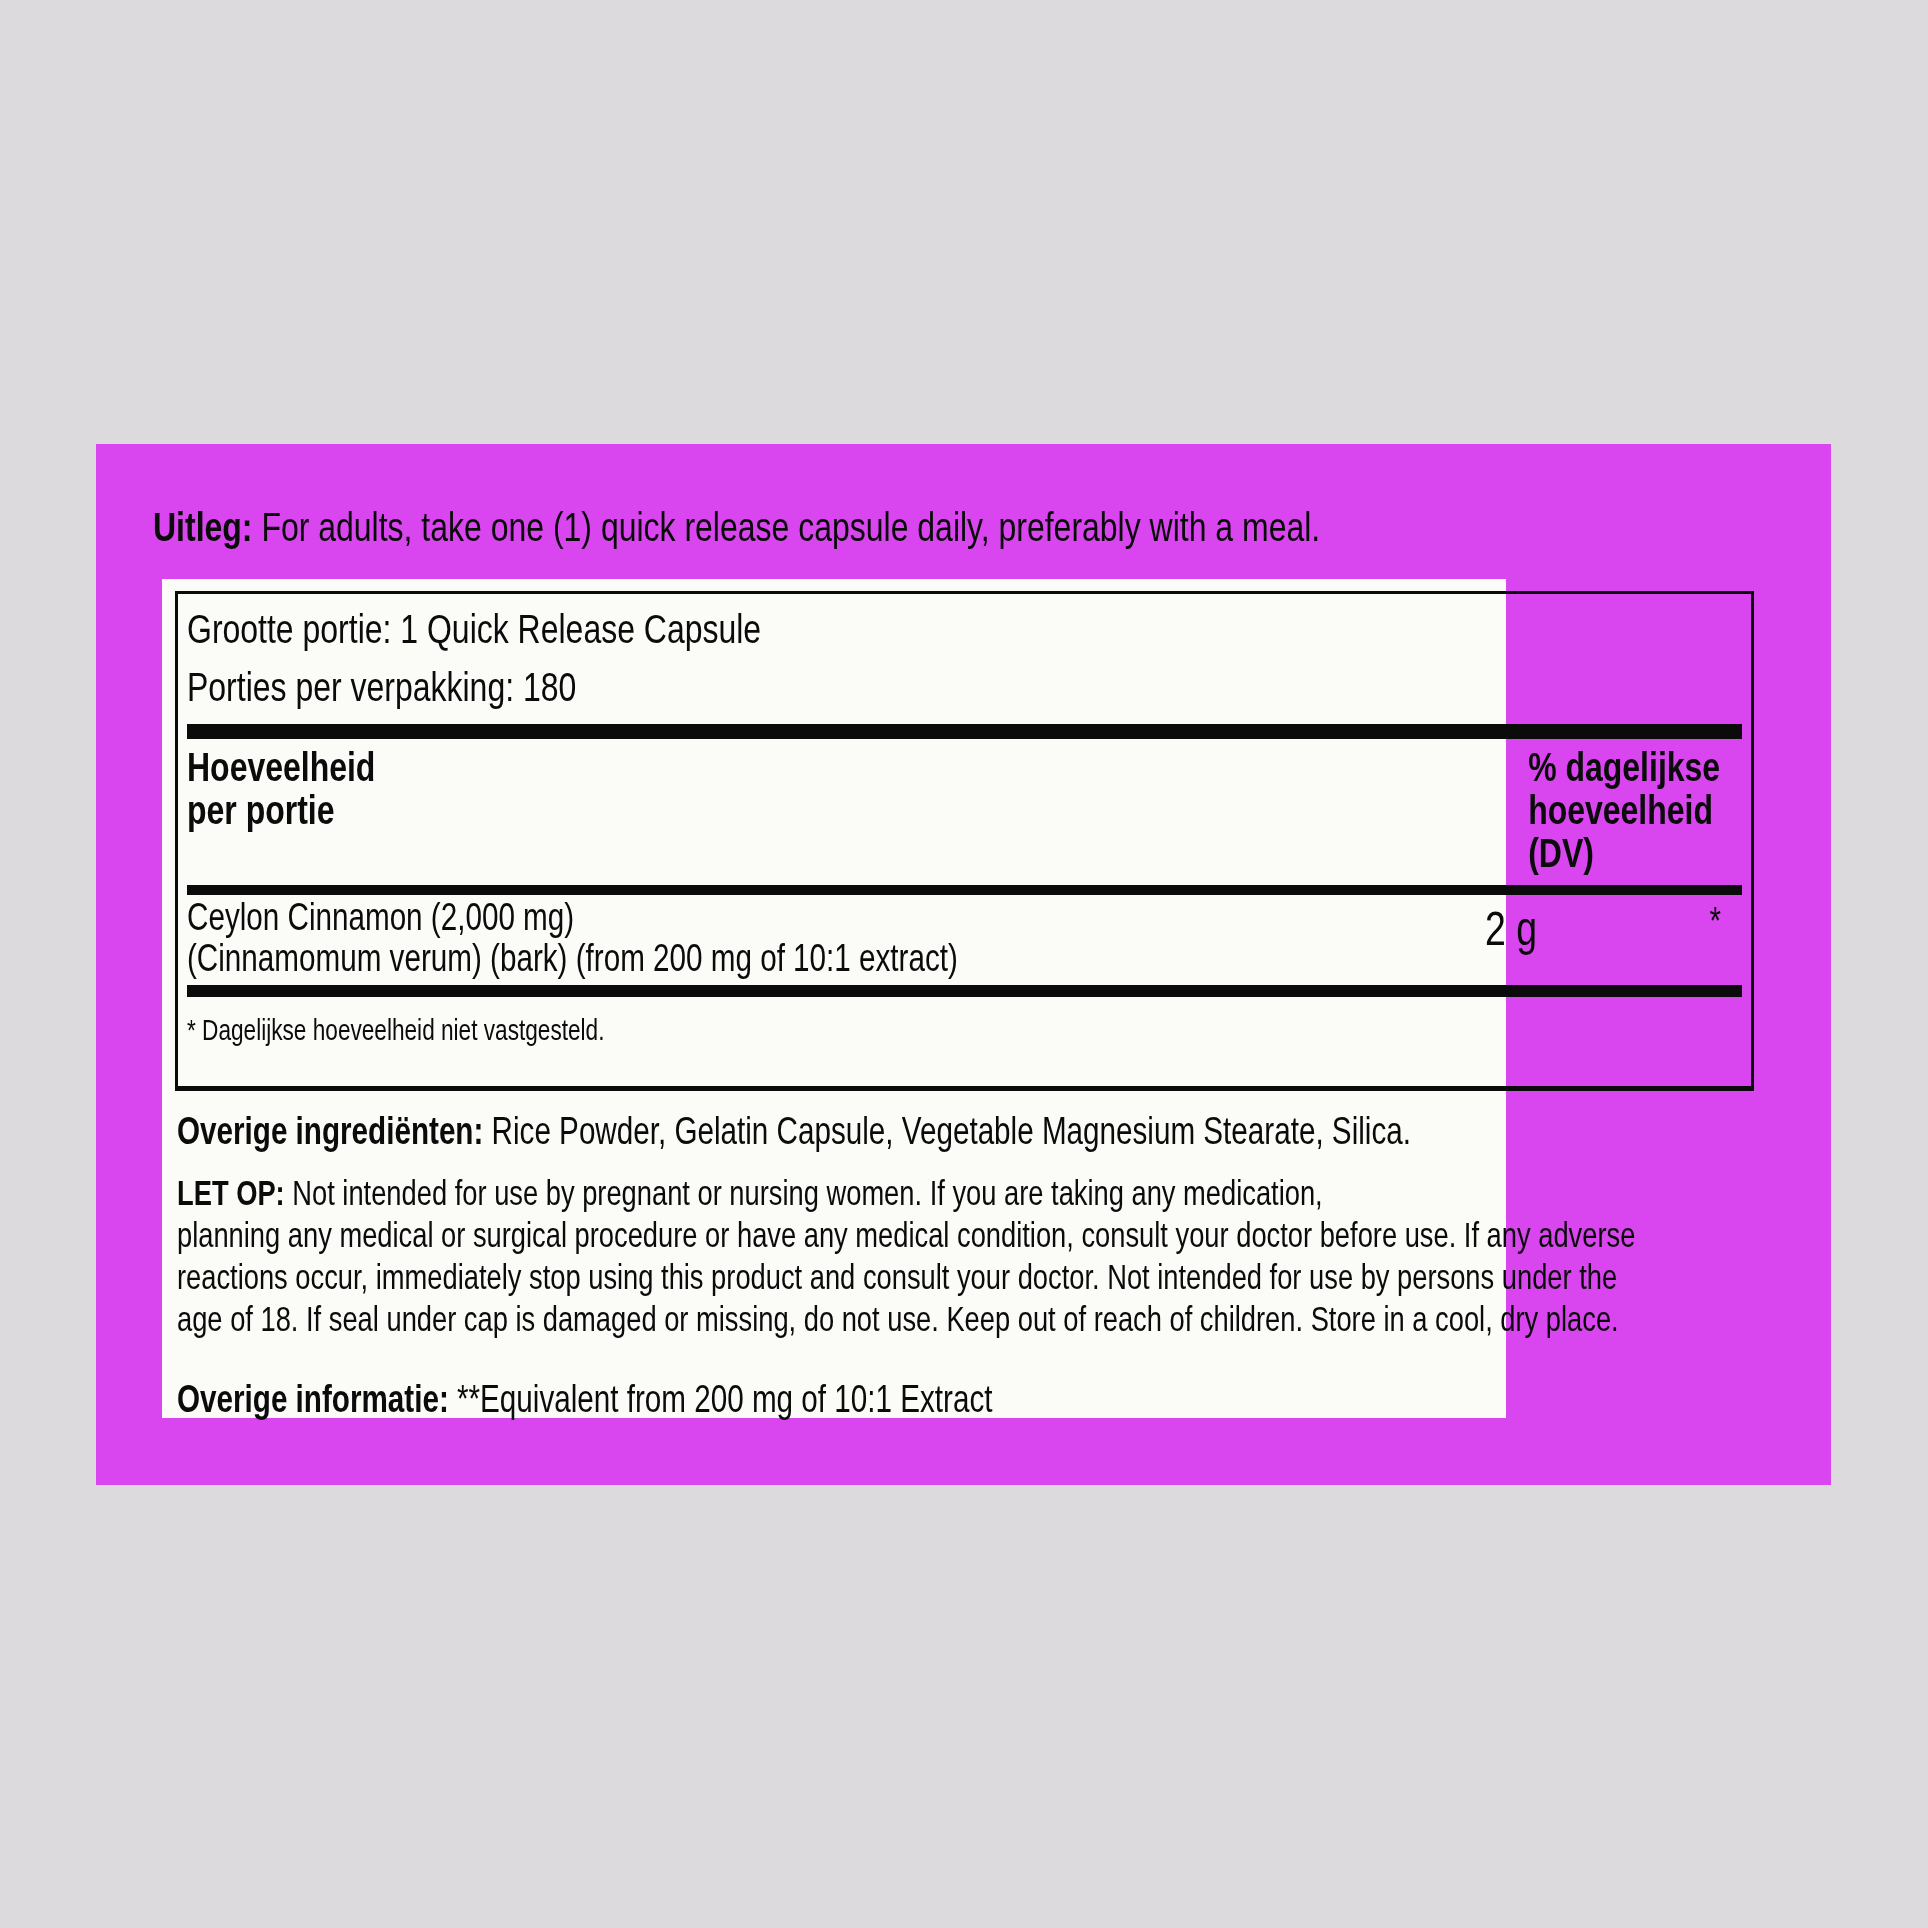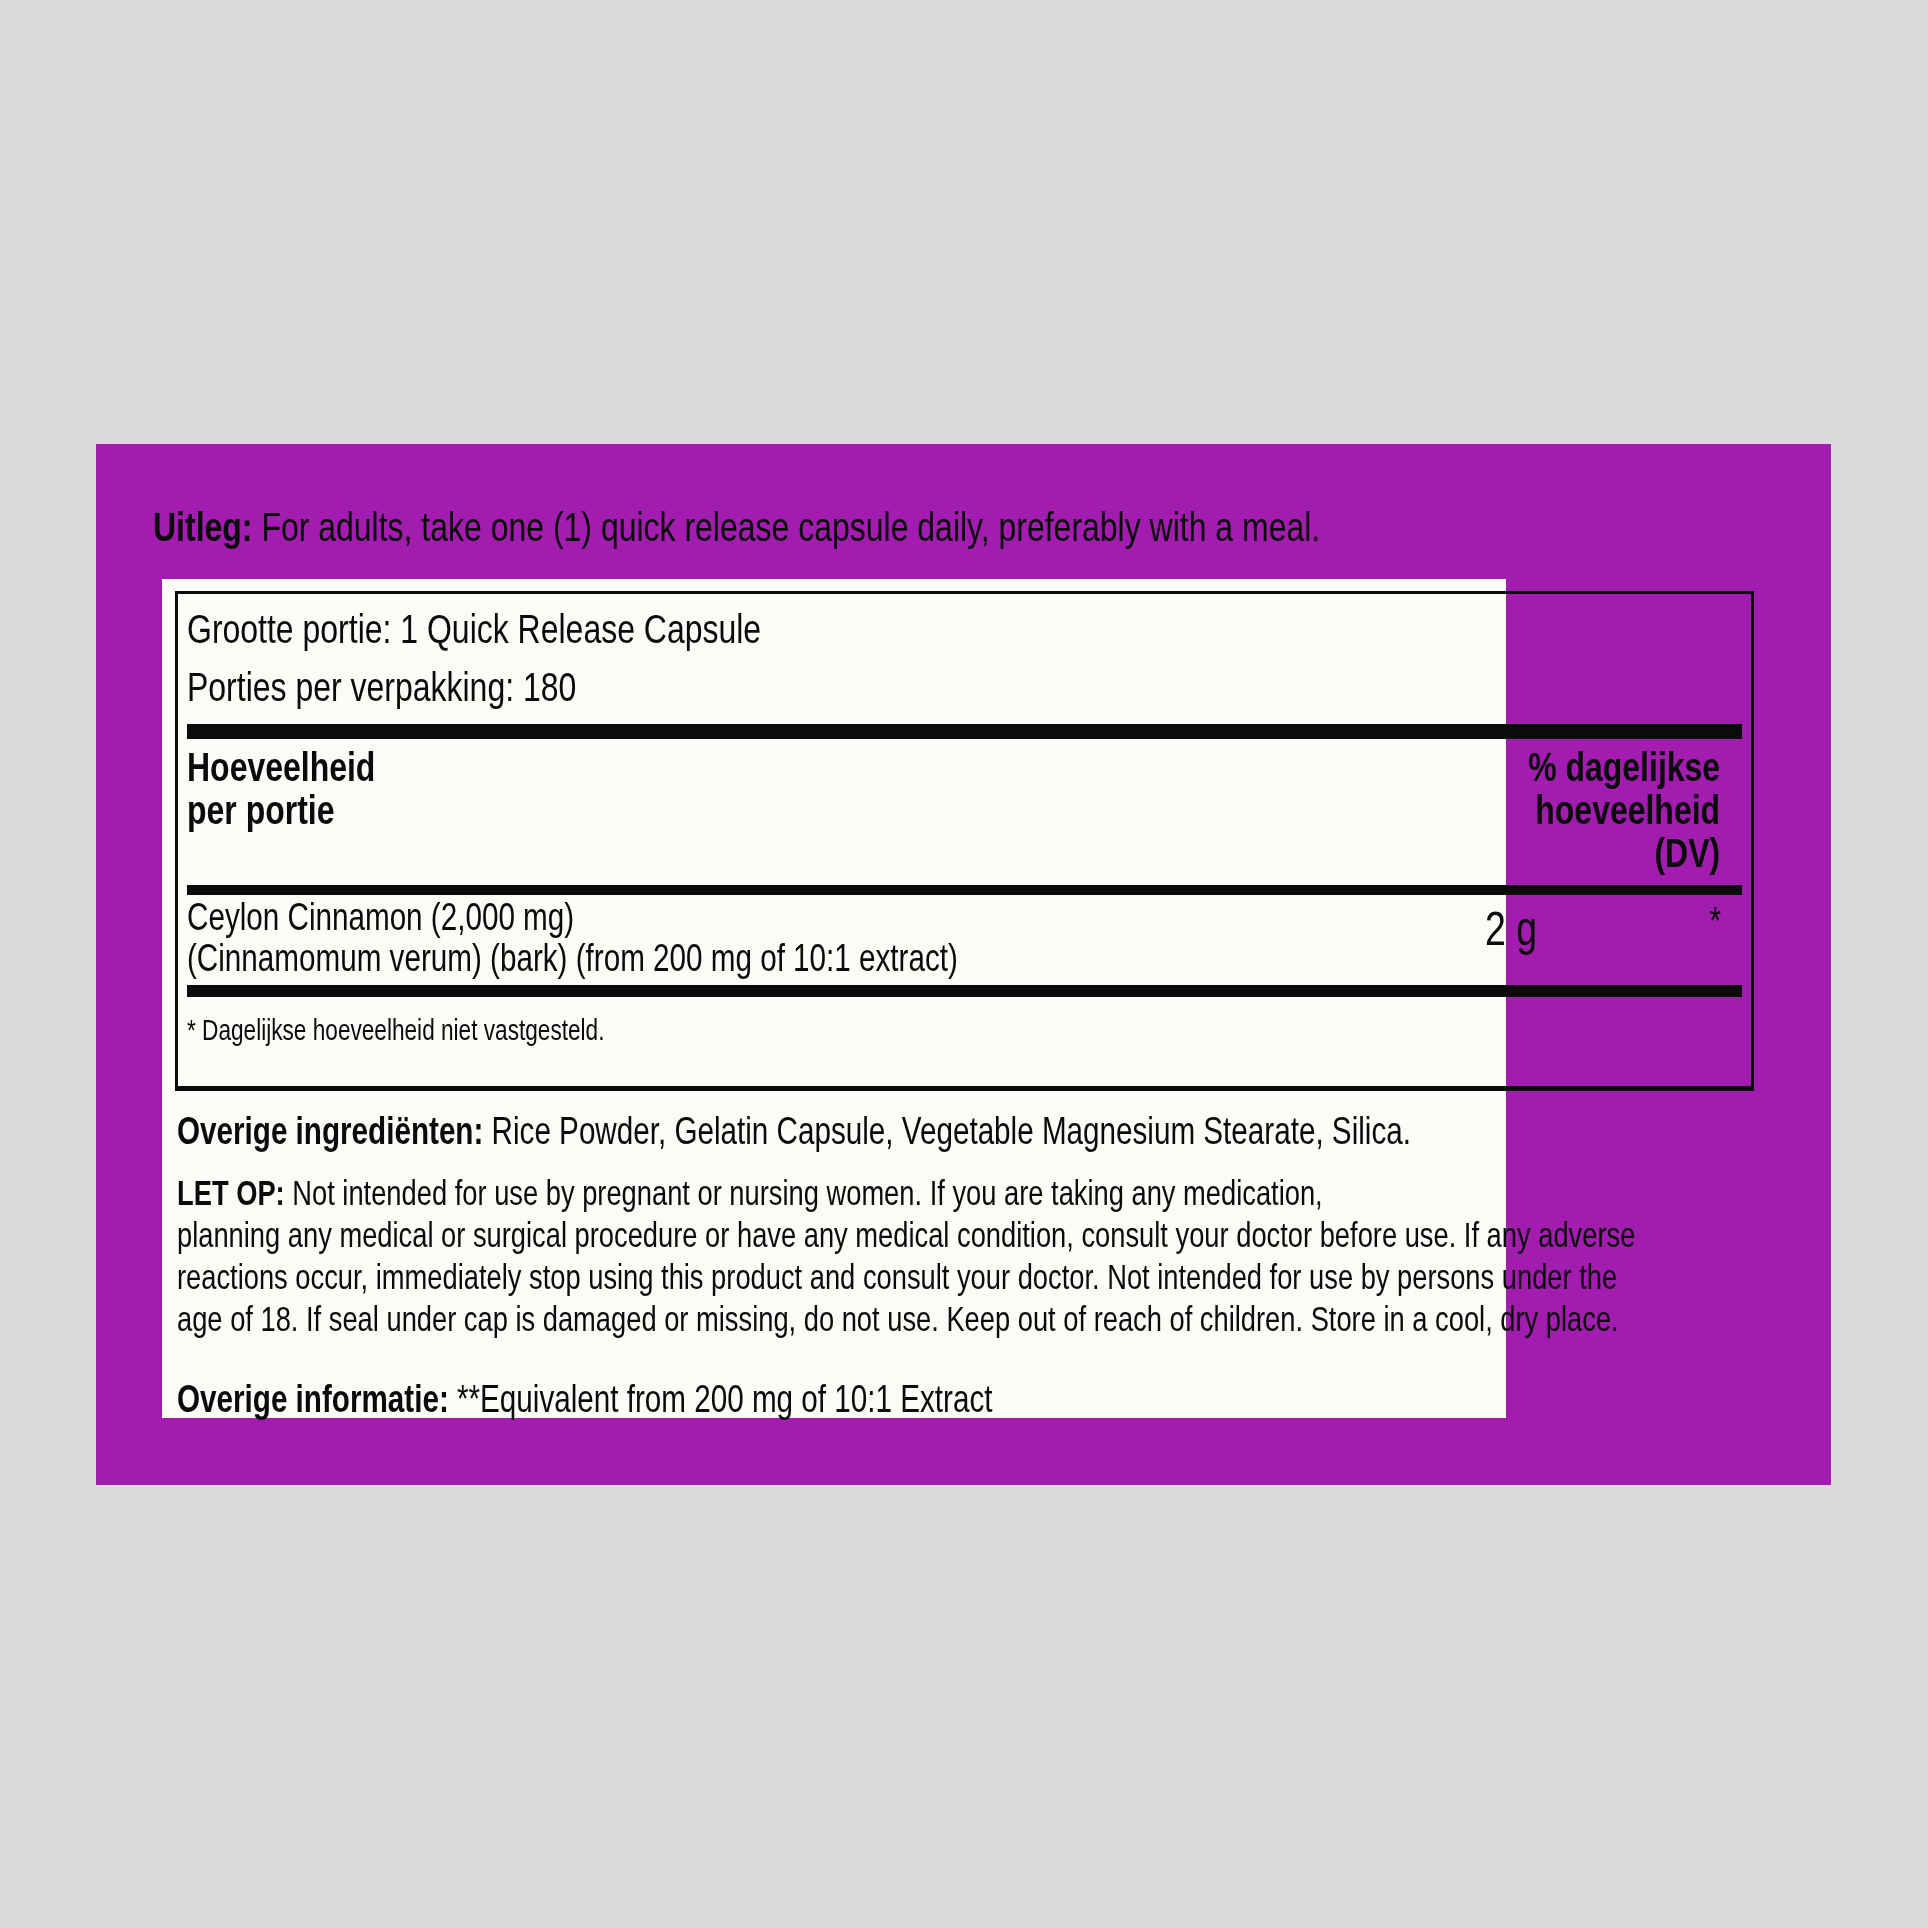--- a/index.html
+++ b/index.html
@@ -7,21 +7,21 @@
     width: 1928px; height: 1928px;
     background: #dcdadd;
     font-family: "Liberation Sans", sans-serif;
     color: #0b0b0b;
     position: relative;
     overflow: hidden;
   }
   .panel {
     position: absolute; left: 96px; top: 444px;
     width: 1735px; height: 1041px;
-    background: #a21caf;
+    background: #d946ef;
   }
   .sheet {
     position: absolute; left: 66px; top: 135px;
     width: 1344px; height: 839px;
     background: #fbfcf8;
   }
   
   .cx  { display: block; white-space: nowrap; transform: scaleX(0.78); transform-origin: 0 50%; }
   .cxr { display: block; white-space: nowrap; transform: scaleX(0.78); transform-origin: 100% 50%; }
   .b { font-weight: bold; }
@@ -42,21 +42,21 @@
   .sf-line { font-size: 41px; line-height: 51px; }
   .sf-line.first { margin-top: 9.4px; }
   .sf-line.second { margin-top: 7.5px; }
   .bar { background: #0b0b0b; }
   .bar1 { margin-top: 11.3px; height: 15px; }
   .bar2 { margin-top: 9.4px; height: 10.4px; }
   .bar3 { margin-top: 5.6px;  height: 12.2px; }
 
   .hdr-row { margin-top: 7px; display: flex; justify-content: space-between; align-items: flex-start; }
   .hdr-left  div { font-size: 41px; line-height: 43px; font-weight: bold; }
-  .hdr-right { text-align: right; padding-right: 21px; }
+  .hdr-right { padding-right: 21px; }
   .hdr-right div { font-size: 41px; line-height: 43px; font-weight: bold; }
 
   .ing-row { margin-top: 2px; display: flex; align-items: flex-start; }
   .ing-name { flex: 1; }
   .ing-name div { font-size: 38px; line-height: 41px; }
   .ing-amount { width: 226px; padding-left: 56px; padding-top: 11.3px; box-sizing: border-box; font-size: 48px; line-height: 41px; }
   .ing-dv { width: 87px; padding-right: 21px; padding-top: 3.8px; box-sizing: border-box; text-align: right; font-size: 38px; line-height: 41px; }
 
   .footnote { margin-top: 15px; font-size: 29px; line-height: 36px; }
 

